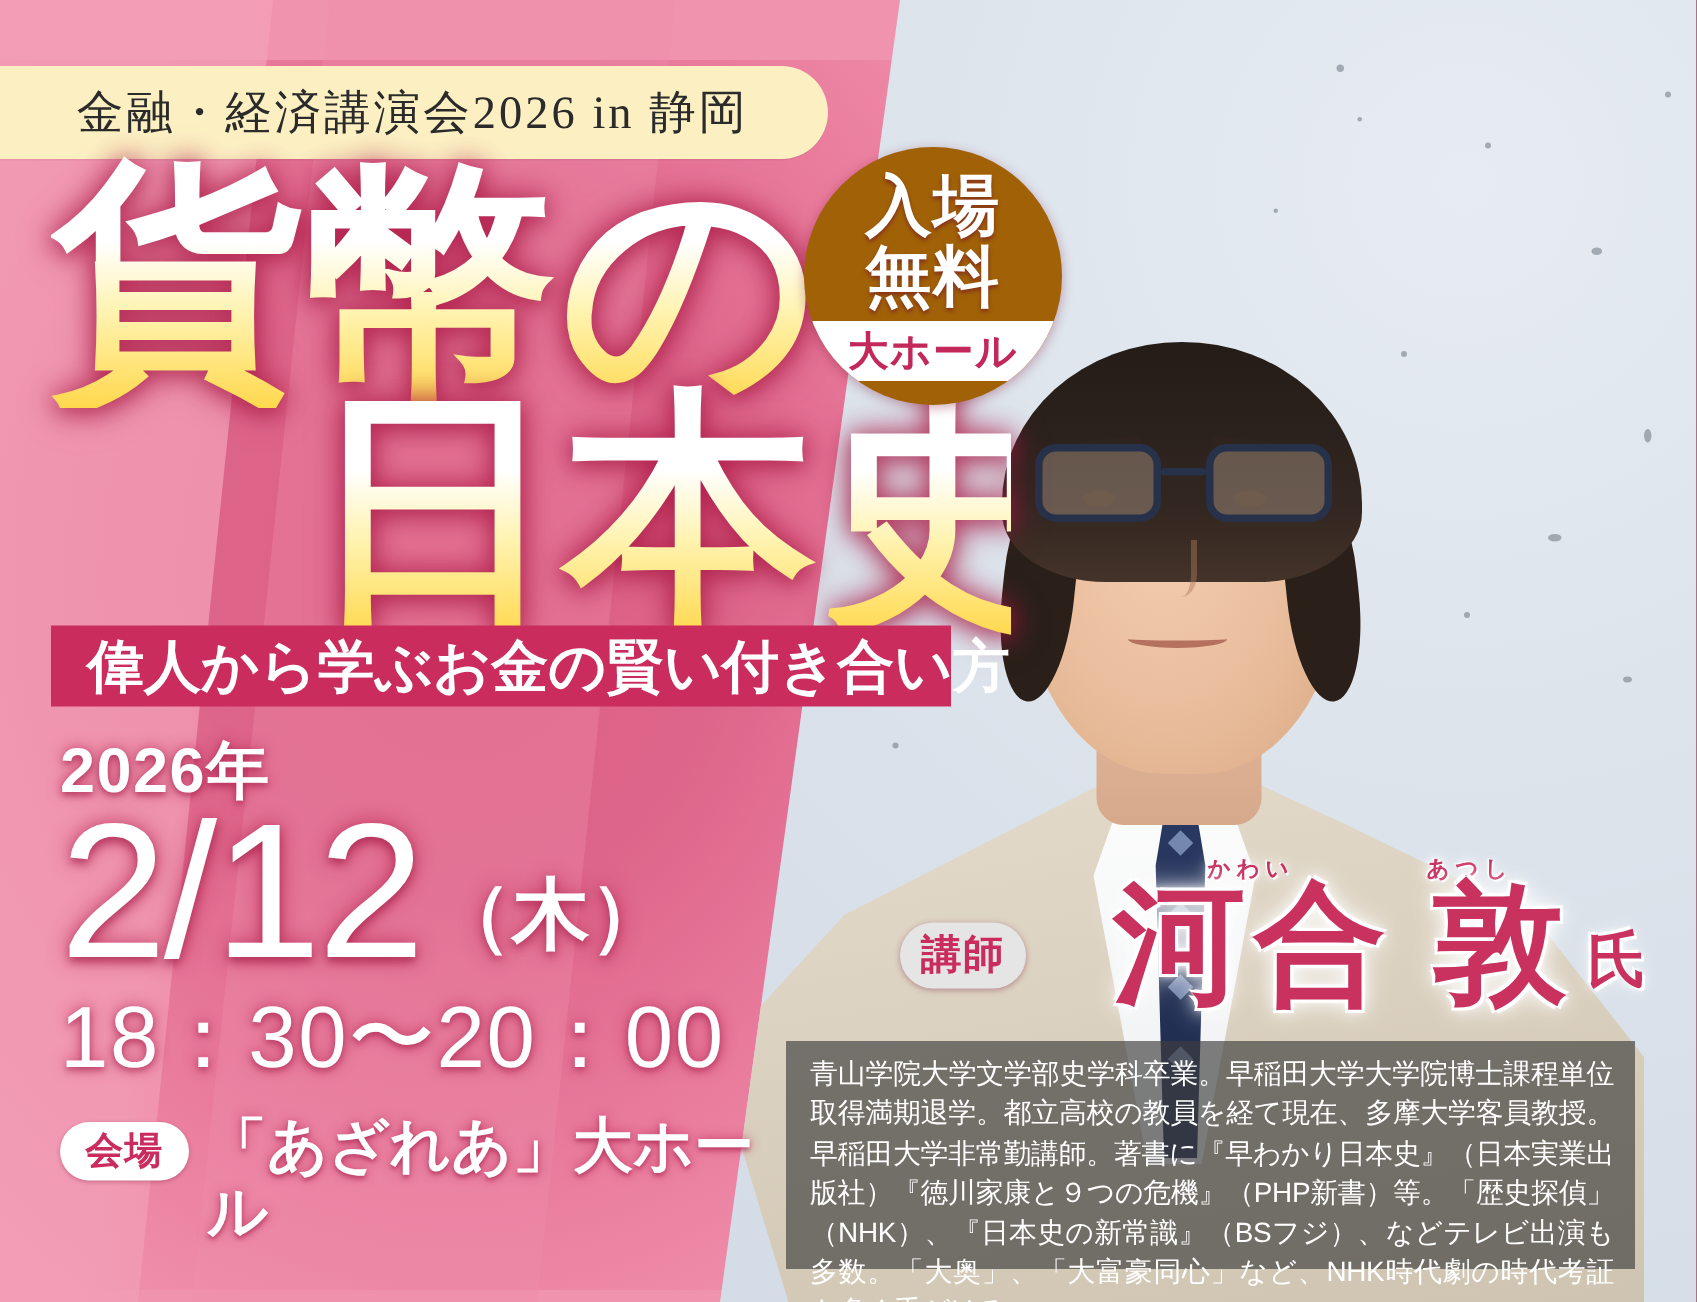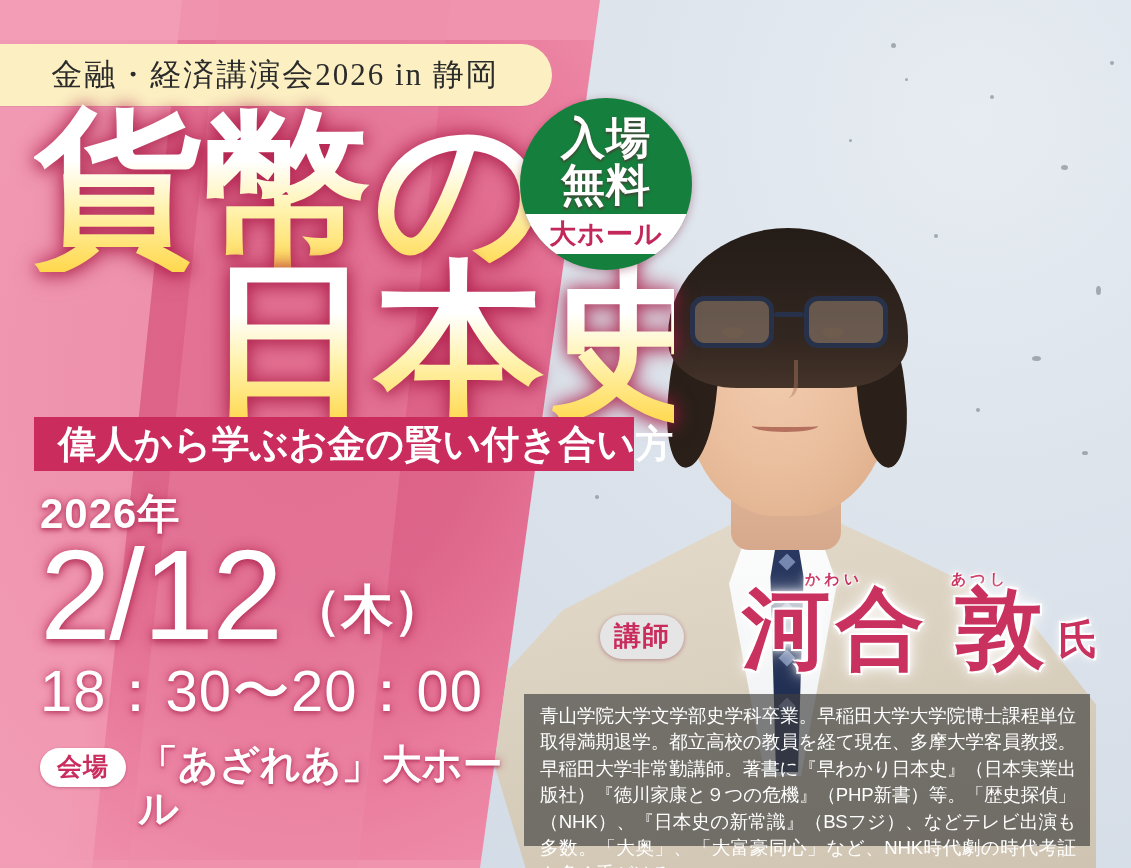--- a/index.html
+++ b/index.html
@@ -129,22 +129,22 @@
     -webkit-background-clip:text; background-clip:text; color:transparent;
     -webkit-text-fill-color:transparent;
     filter:drop-shadow(0 0 10px rgba(178,24,70,.75)) drop-shadow(0 3px 6px rgba(150,18,60,.5));
     white-space:nowrap;
   }
   .title-l1{font-size:168px;}
   .title-l2{font-size:168px; margin-left:172px; margin-top:-16px;}
 
   
   .badge{
-    position:absolute; left:520px; top:98px; width:172px; height:172px;
-    border-radius:50%; background:#15803d; overflow:hidden;
+    position:absolute; left:536px; top:98px; width:172px; height:172px;
+    border-radius:50%; background:#a16207; overflow:hidden;
     box-shadow:0 2px 8px rgba(120,10,50,.35);
   }
   .badge .top{
     position:absolute; left:0; top:8px; width:100%; height:112px;
     display:flex; flex-direction:column; align-items:center; justify-content:center;
     color:#fff; font-weight:700; font-size:44px; line-height:1.06; letter-spacing:1px;
     text-shadow:0 2px 3px rgba(110,8,44,.55);
   }
   .badge .band{
     position:absolute; left:0; bottom:16px; width:100%; height:40px;

